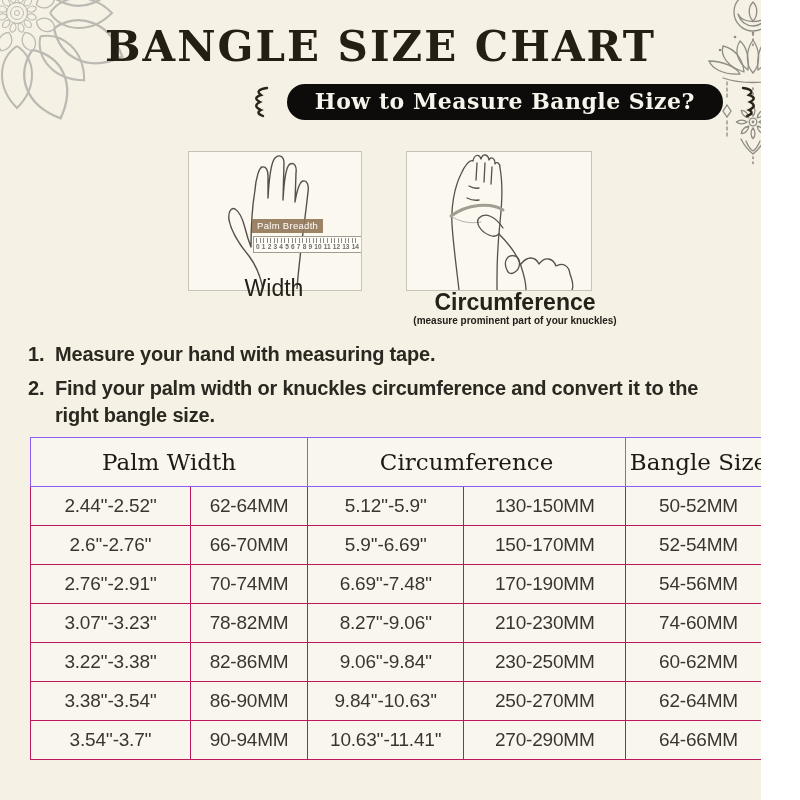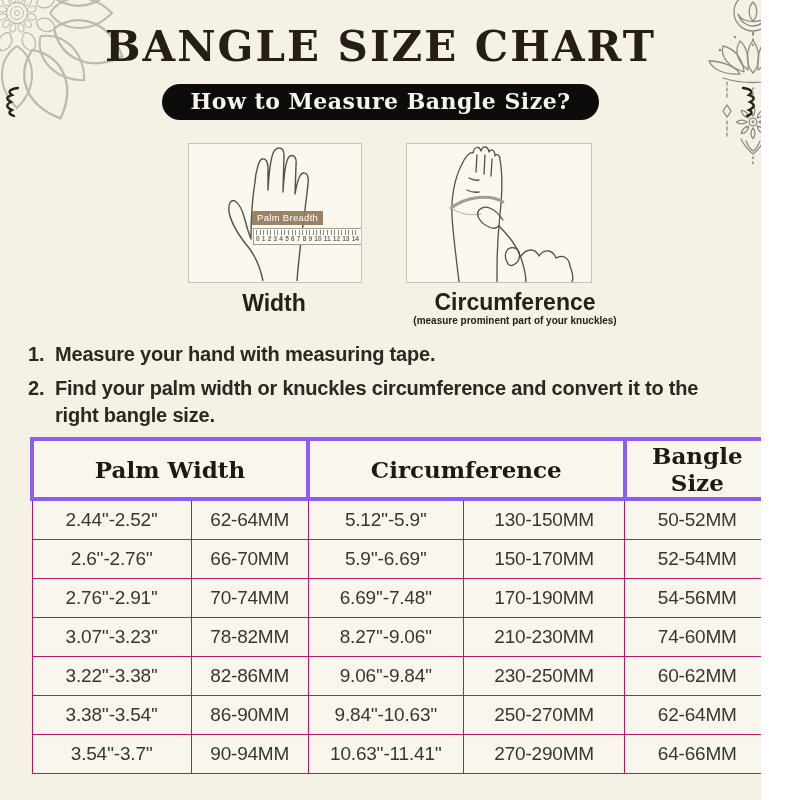--- a/index.html
+++ b/index.html
@@ -6,55 +6,55 @@
   .page{position:relative;width:761px;height:800px;background:#f5f1e5;overflow:hidden;
         font-family:"Liberation Sans",sans-serif;color:#2b2721;}
   
   .mandala{position:absolute;left:0;top:0;}
   .lotus{position:absolute;left:690px;top:0;}
   
   .title{position:absolute;top:22px;left:0;right:0;text-align:center;
          font-family:"DejaVu Serif",serif;font-weight:700;font-size:42px;
          letter-spacing:2px;color:#241e15;}
   .banner-row{position:absolute;top:84px;left:0;right:0;display:flex;
-              justify-content:space-between;align-items:center;gap:16px;}
+              justify-content:flex-end;align-items:center;gap:16px;}
   .pill{background:#0d0c0a;color:#f7f4ec;border-radius:19px;padding:4px 28px 6px;
         font-family:"DejaVu Serif",serif;font-weight:700;font-size:22px;letter-spacing:.5px;}
   .flourish-r{transform:scaleX(-1);}
   
-  .illus-row{position:absolute;top:143px;left:188px;display:flex;gap:44px;}
+  .illus-row{position:absolute;top:151px;left:188px;display:flex;gap:44px;}
   .illus-box{background:#fbf8f0;border:1px solid #c7c3b9;position:relative;}
   .box-width{width:172px;height:138px;}
   .box-circ{width:184px;height:138px;}
   .handsvg{position:absolute;left:0;top:0;}
   .ruler{position:absolute;left:64px;top:84px;width:107px;height:15px;background:#fdfcf7;
          border:1px solid #a19c92;border-right:none;}
   .ruler-ticks{height:5px;margin:1px 2px 0 2px;
       background:repeating-linear-gradient(to right,#8d8880 0 1px,transparent 1px 3.55px);}
   .ruler-nums{display:flex;justify-content:space-between;padding:0 2px;
       font-size:6.5px;line-height:8px;color:#6f6a61;font-weight:700;}
   .ruler-label{position:absolute;left:63px;top:67px;background:rgba(148,122,90,.93);
       color:#fff;font-size:9.5px;line-height:12px;padding:1px 5px;letter-spacing:.3px;}
   
-  .cap-width{position:absolute;top:290px;left:188px;width:172px;text-align:center;
-      font-weight:700;font-size:23px;color:#24201a;}
+  .cap-width{position:absolute;top:275px;left:188px;width:172px;text-align:center;
+      font-weight:400;font-size:23px;color:#24201a;}
   .cap-circ{position:absolute;top:289px;left:345px;width:340px;text-align:center;color:#24201a;}
   .cap-circ .cap-main{font-weight:700;font-size:23px;}
   .cap-circ .cap-note{font-weight:700;font-size:10px;margin-top:-1px;}
   
   .instructions{position:absolute;top:341px;left:28px;right:24px;}
   .inst{display:flex;font-size:20px;font-weight:700;letter-spacing:-.2px;
         line-height:27px;margin-bottom:7px;color:#2b2721;}
   .inst .n{width:27px;flex:none;}
   .inst .t{flex:1;}
   
   .size-table{position:absolute;top:437px;left:30px;width:742px;border-collapse:collapse;
       table-layout:fixed;}
-  .size-table th{font-family:"DejaVu Serif",serif;font-weight:700;font-size:23px;
-      color:#1d1913;height:46px;background:#f9f6ee;border:4px solid #8b5cf6;}
+  .size-table th{font-family:"DejaVu Serif",serif;font-weight:400;font-size:23px;
+      color:#1d1913;height:46px;background:#f9f6ee;border:1px solid #8b5cf6;}
   .size-table td{height:36px;background:#f9f6ee;border:1px solid #be185d;text-align:center;
       font-size:19px;font-weight:400;letter-spacing:-.2px;color:#3a362e;}
   svg{display:block;}
 </style>
 </head>
 <body>
 
 <div class="page">
 
   <svg class="mandala" width="150" height="150" viewBox="0 0 150 150">

